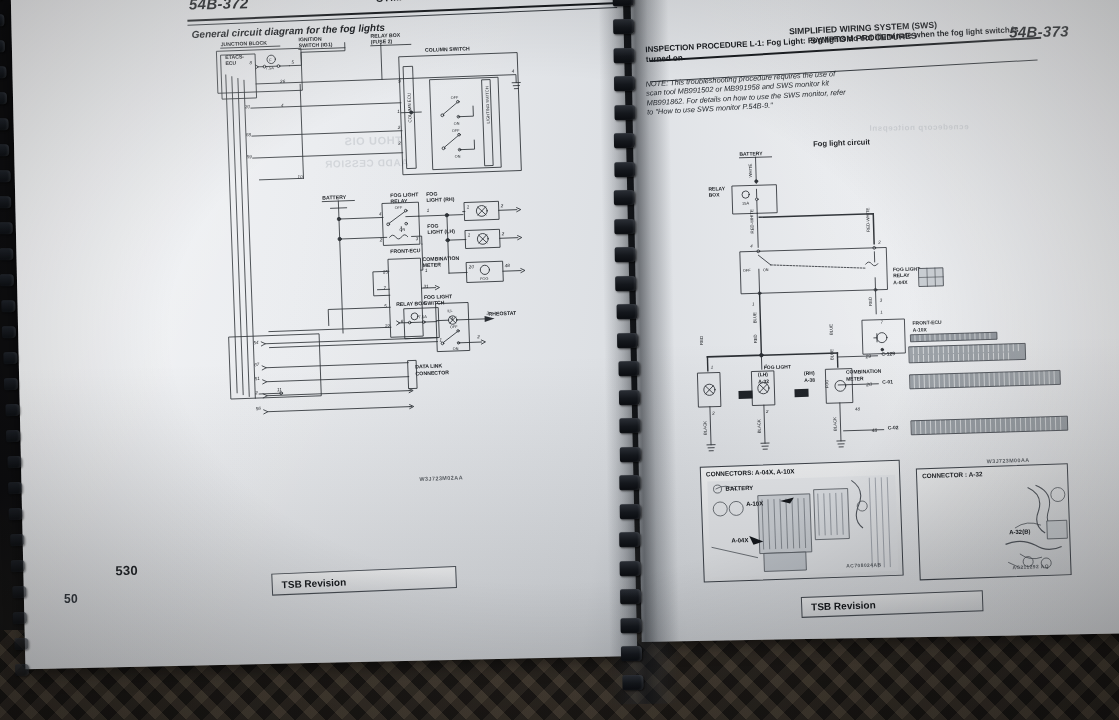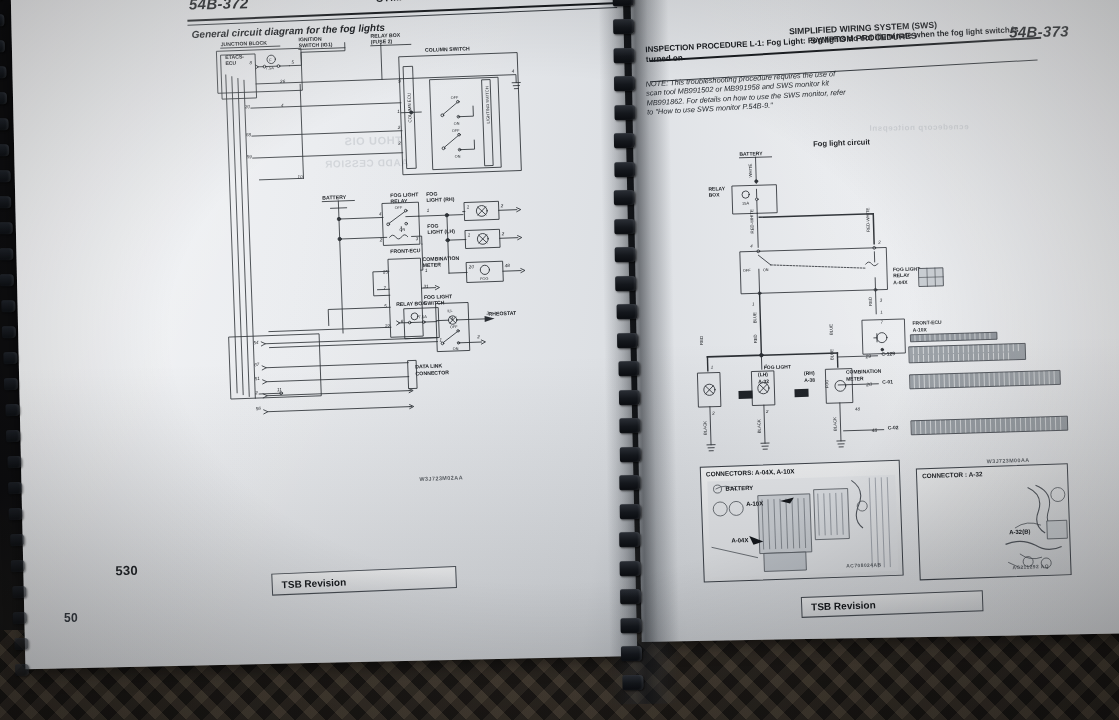--- a/index.html
+++ b/index.html
@@ -431,21 +431,21 @@
         <div class="pnum" style="left:92px; top:568px; font-size:13px; font-style:normal;">530</div>
         <div class="tsb" style="left:248px; top:580px; width:185px; height:22px; transform:rotate(-1.1deg);">
           <span style="font-size:10px;">TSB Revision</span>
         </div>
 
         <div class="glare" style="left:0; top:0; width:612px; height:672px;"></div>
         <div class="shade" style="left:0; top:0; width:612px; height:672px;"></div>
       </div>
     </div>
 
-    <div class="pnum" style="left:56px; top:618px; font-size:12px; font-style:normal; color:#2a2e33; z-index:6;margin-top:19px;">50</div>
+    <div class="pnum" style="left:56px; top:618px; font-size:12px; font-style:normal; color:#2a2e33; z-index:6;">50</div>
 
     <div class="page page-right">
       <div class="pg-inner">
 
         <div class="hdr-ctr" style="left:112px; top:50px; width:240px; font-size:8.6px; transform:rotate(-1.6deg);">
           <div>SIMPLIFIED WIRING SYSTEM (SWS)</div>
           <div>SYMPTOM PROCEDURES</div>
         </div>
         <div class="pnum" style="left:378px; top:52px; font-size:15px;">54B-373</div>
         <div class="hdr-rule" style="left:18px; top:74px; width:392px; transform:rotate(-2.4deg);"></div>

